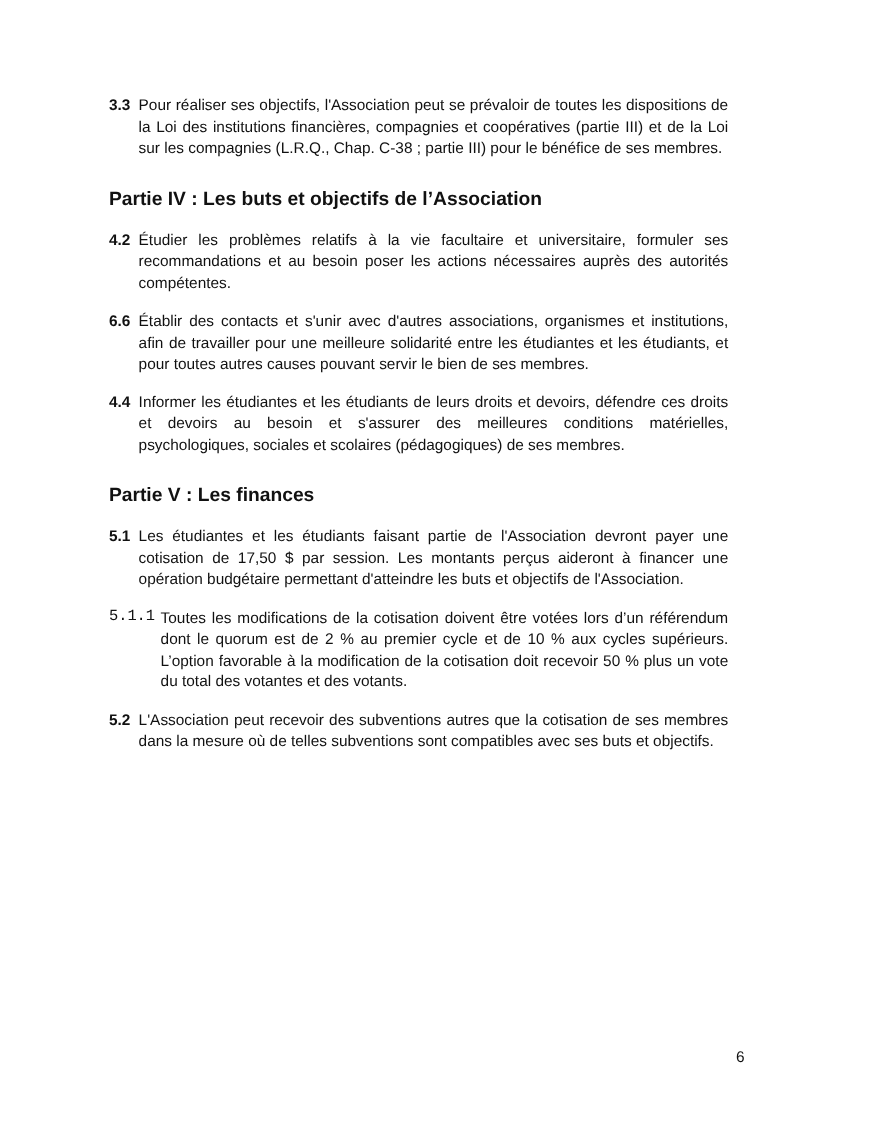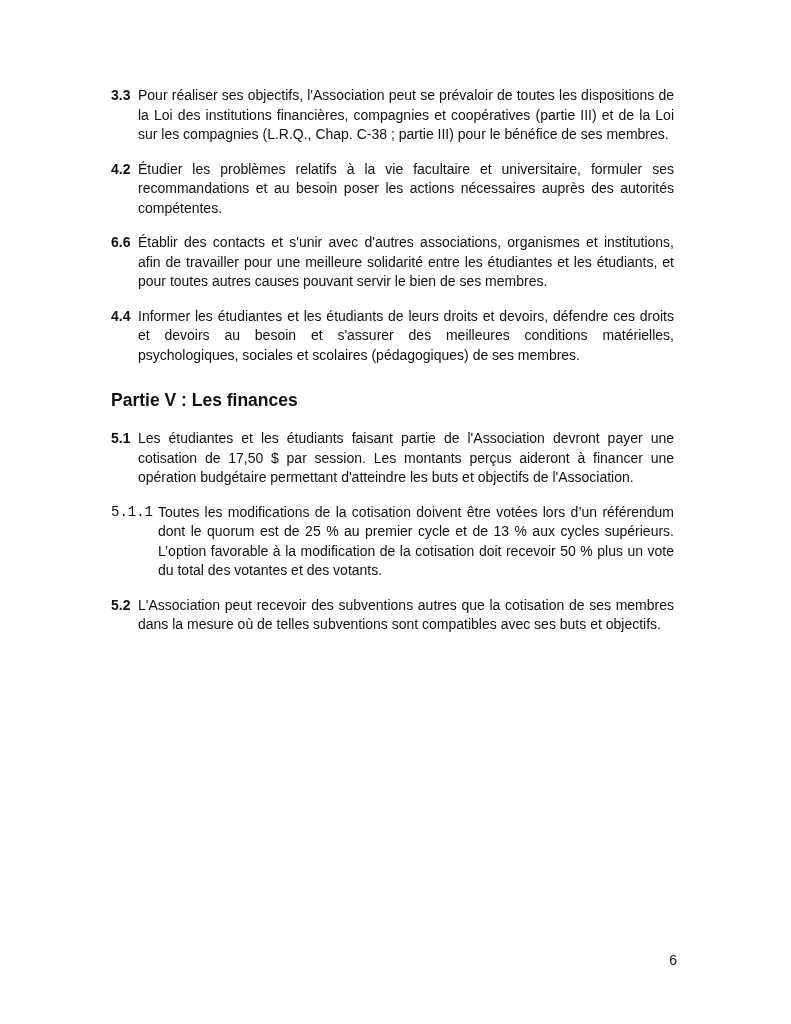--- a/index.html
+++ b/index.html
@@ -10,21 +10,21 @@
     color: #111111;
   }
   .page {
     position: relative;
     width: 791px; height: 1024px;
     background: #ffffff;
     overflow: hidden;
   }
   .content {
     position: absolute;
-    left: 111px; top: 86px;
+    left: 99px; top: 86px;
     width: 563px;
     font-size: 14px;
     line-height: 19.5px;
   }
   .item { display: flex; margin: 0 0 15px 0; }
   .item .label {
     font-weight: 700;
     min-width: 27px;
     flex-shrink: 0;
   }
@@ -56,20 +56,21 @@
 
 <div class="page">
   <div class="content">
 
     <div class="item">
       <span class="label">3.3</span>
       <span class="text">Pour réaliser ses objectifs, l'Association peut se prévaloir de toutes les dispositions de la Loi des institutions financières, compagnies et coopératives (partie III) et de la Loi sur les compagnies (L.R.Q., Chap. C-38 ; partie III) pour le bénéfice de ses membres.</span>
     </div>
 
 
+    <div class="heading">Partie IV : Les buts et objectifs de l’Association</div>
 
 
     <div class="item">
       <span class="label">4.2</span>
       <span class="text">Étudier les problèmes relatifs à la vie facultaire et universitaire, formuler ses recommandations et au besoin poser les actions nécessaires auprès des autorités compétentes.</span>
     </div>
 
     <div class="item">
       <span class="label">6.6</span>
       <span class="text">Établir des contacts et s'unir avec d'autres associations, organismes et institutions, afin de travailler pour une meilleure solidarité entre les étudiantes et les étudiants, et pour toutes autres causes pouvant servir le bien de ses membres.</span>
@@ -85,21 +86,21 @@
 
     <div class="heading">Partie V : Les finances</div>
 
     <div class="item">
       <span class="label">5.1</span>
       <span class="text">Les étudiantes et les étudiants faisant partie de l'Association devront payer une cotisation de 17,50 $ par session. Les montants perçus aideront à financer une opération budgétaire permettant d'atteindre les buts et objectifs de l'Association.</span>
     </div>
 
     <div class="item sub">
       <span class="label">5.1.1</span>
-      <span class="text">Toutes les modifications de la cotisation doivent être votées lors d’un référendum dont le quorum est de 25 % au premier cycle et de 13 % aux cycles supérieurs. L’option favorable à la modification de la cotisation doit recevoir 50 % plus un vote du total des votantes et des votants.</span>
+      <span class="text">Toutes les modifications de la cotisation doivent être votées lors d’un référendum dont le quorum est de 2 % au premier cycle et de 10 % aux cycles supérieurs. L’option favorable à la modification de la cotisation doit recevoir 50 % plus un vote du total des votantes et des votants.</span>
     </div>
 
     <div class="item">
       <span class="label">5.2</span>
       <span class="text">L'Association peut recevoir des subventions autres que la cotisation de ses membres dans la mesure où de telles subventions sont compatibles avec ses buts et objectifs.</span>
     </div>
 
   </div>
 
   <div class="page-number">6</div>

